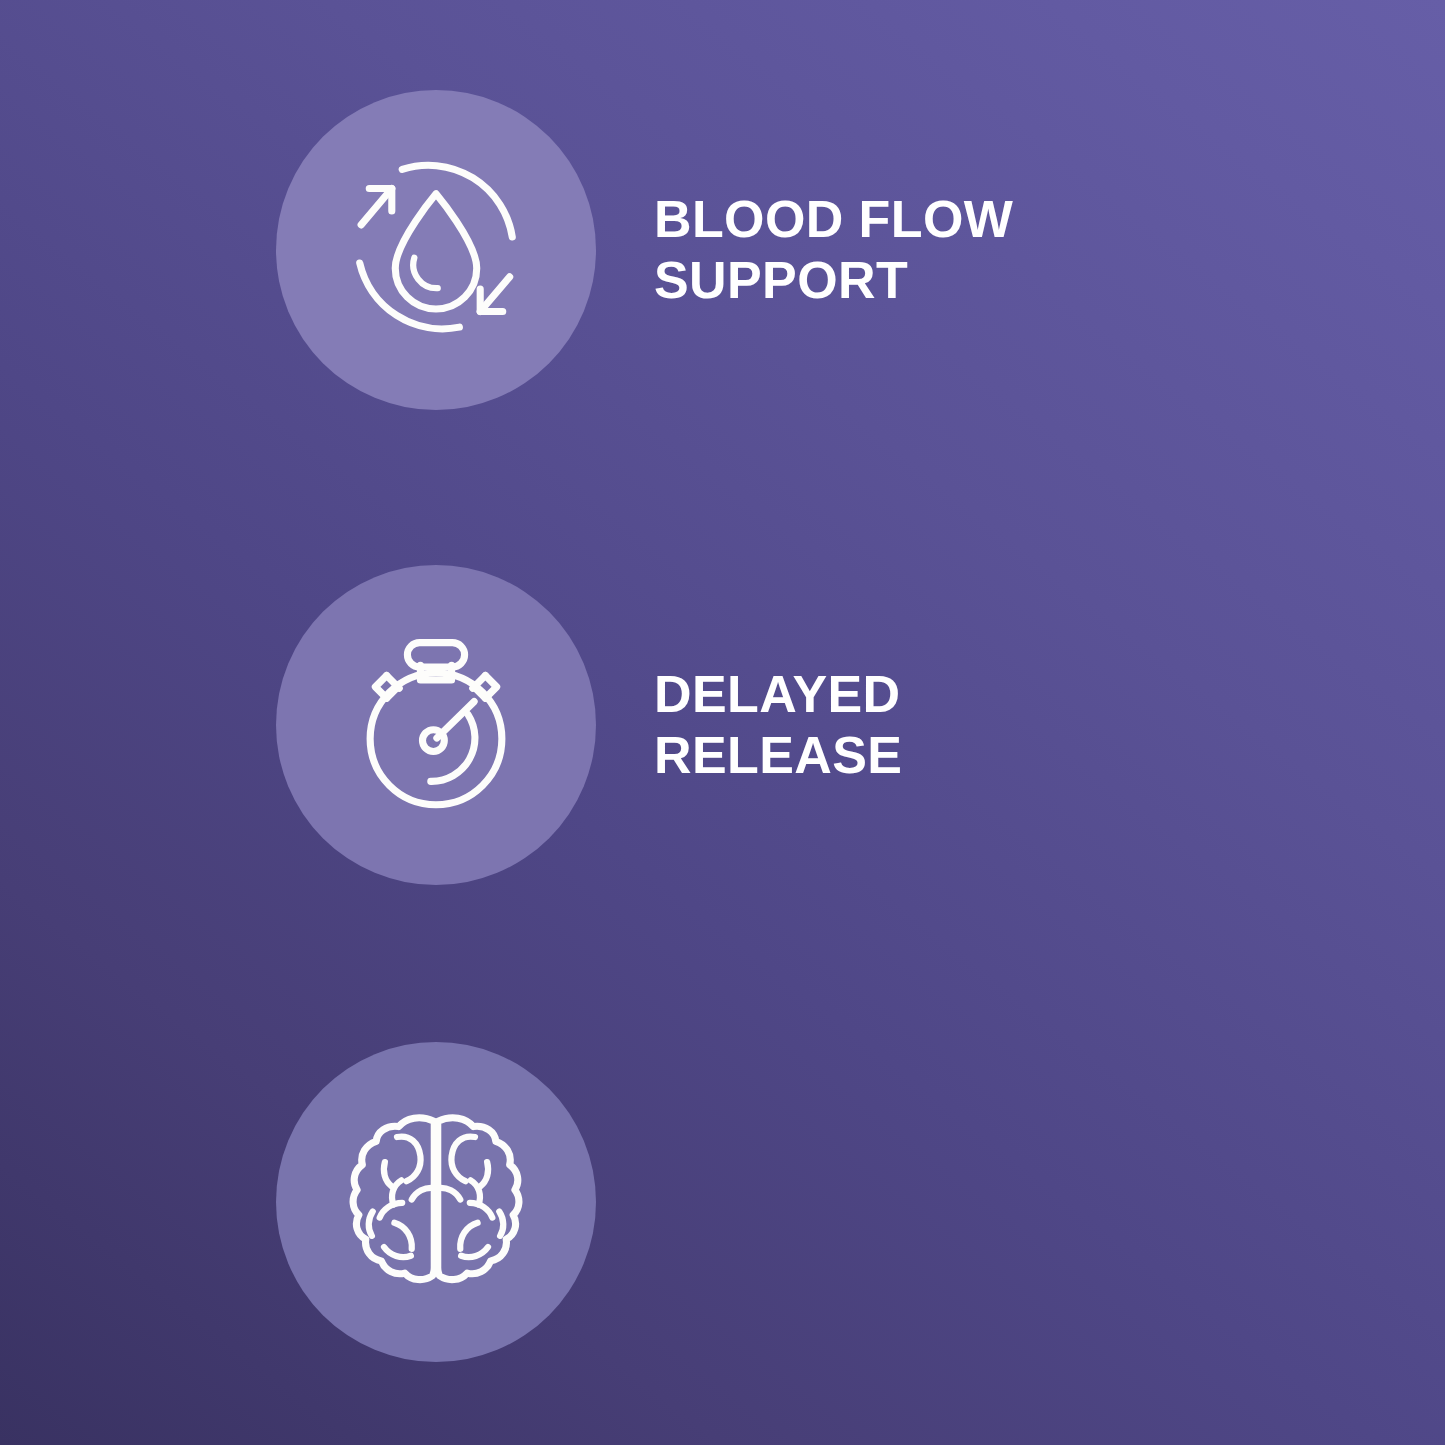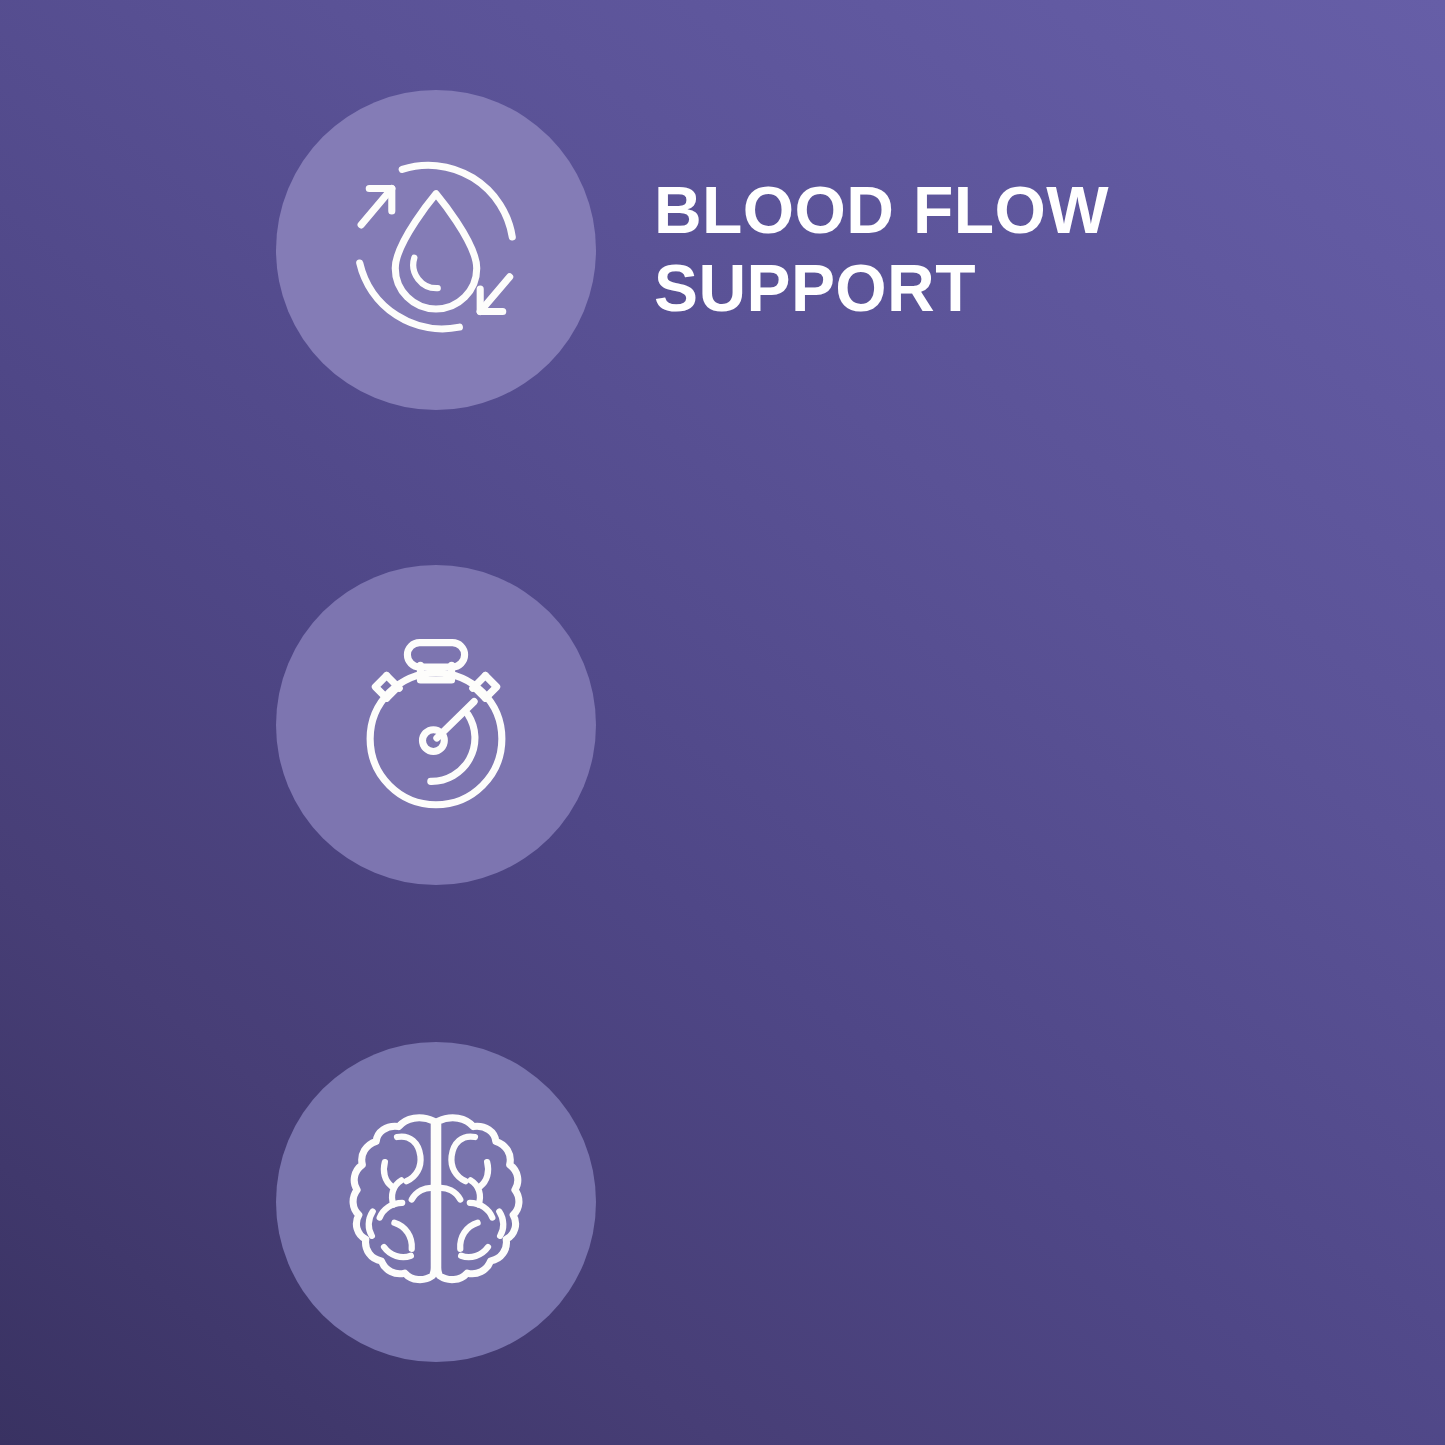--- a/index.html
+++ b/index.html
@@ -66,21 +66,21 @@
     fill: none;
     stroke: #fdfdfb;
     stroke-width: 3.6;
     stroke-linecap: round;
     stroke-linejoin: round;
   }
 
   .feature-label {
     margin-left: 58px;
     color: #ffffff;
-    font-size: 66px;
+    font-size: 52px;
     font-weight: 700;
     line-height: 1.18;
     letter-spacing: 0.4px;
     text-transform: uppercase;
     white-space: pre-line;
     max-width: 720px;
   }
   #row-3 .feature-label { max-width: 760px; }
 </style>
 </head>
@@ -129,20 +129,22 @@
         <path class="stroke" d="M88.5 31.5 L81.2 38.8"></path>
         <path class="stroke" d="M88.5 44.5 L82 38"></path>
 
         <path class="stroke" d="M60.5 67.5 L82 46.5"></path>
 
         <circle class="stroke" cx="58.5" cy="69" r="6.3"></circle>
 
         <path class="stroke" d="M78.5 54 A25 25 0 0 1 57 92.5"></path>
       </svg>
     </div>
+    <div class="feature-label">DELAYED
+RELEASE</div>
   </div>
 
   <div class="feature-row" id="row-3">
     <div class="icon-badge">
       <svg viewBox="0 0 120 120" aria-hidden="true">
 
         <path class="stroke" d="M59 13.5
           C51 9.5 42.5 11.5 38.5 16.5
           C31.5 15.5 26 19.5 25.5 25
           C19.5 27 16 32.5 17.5 38.5

